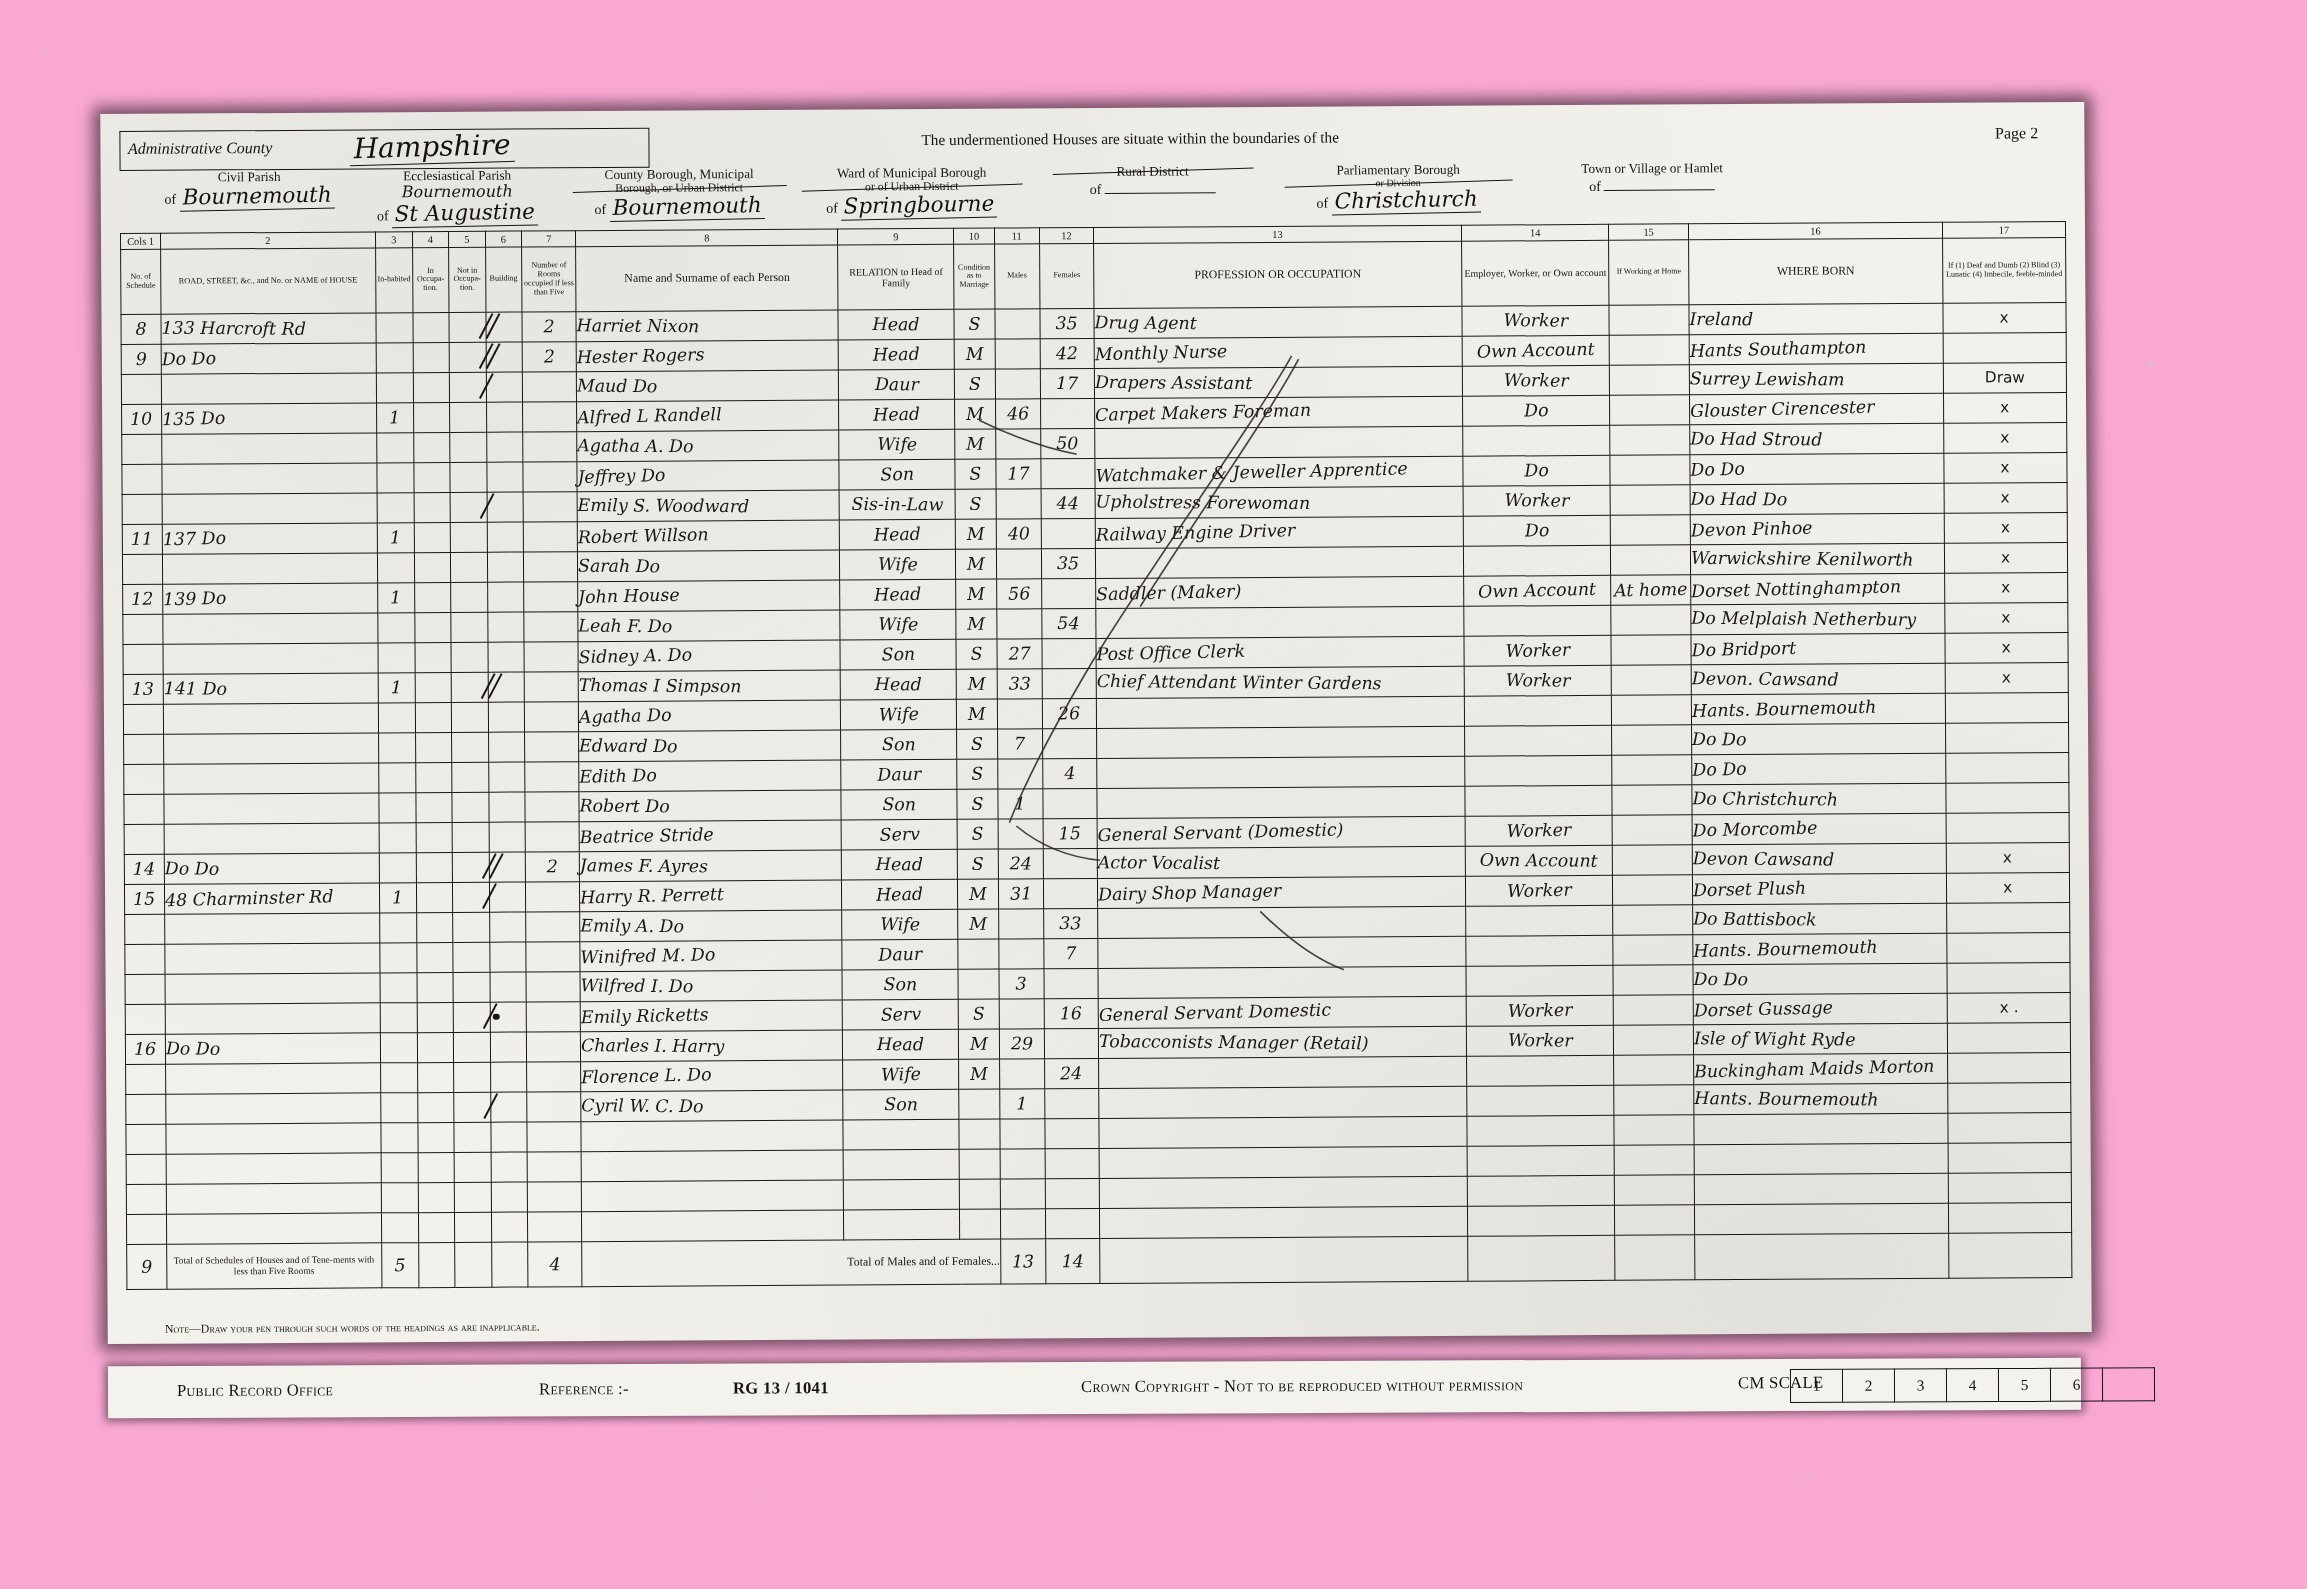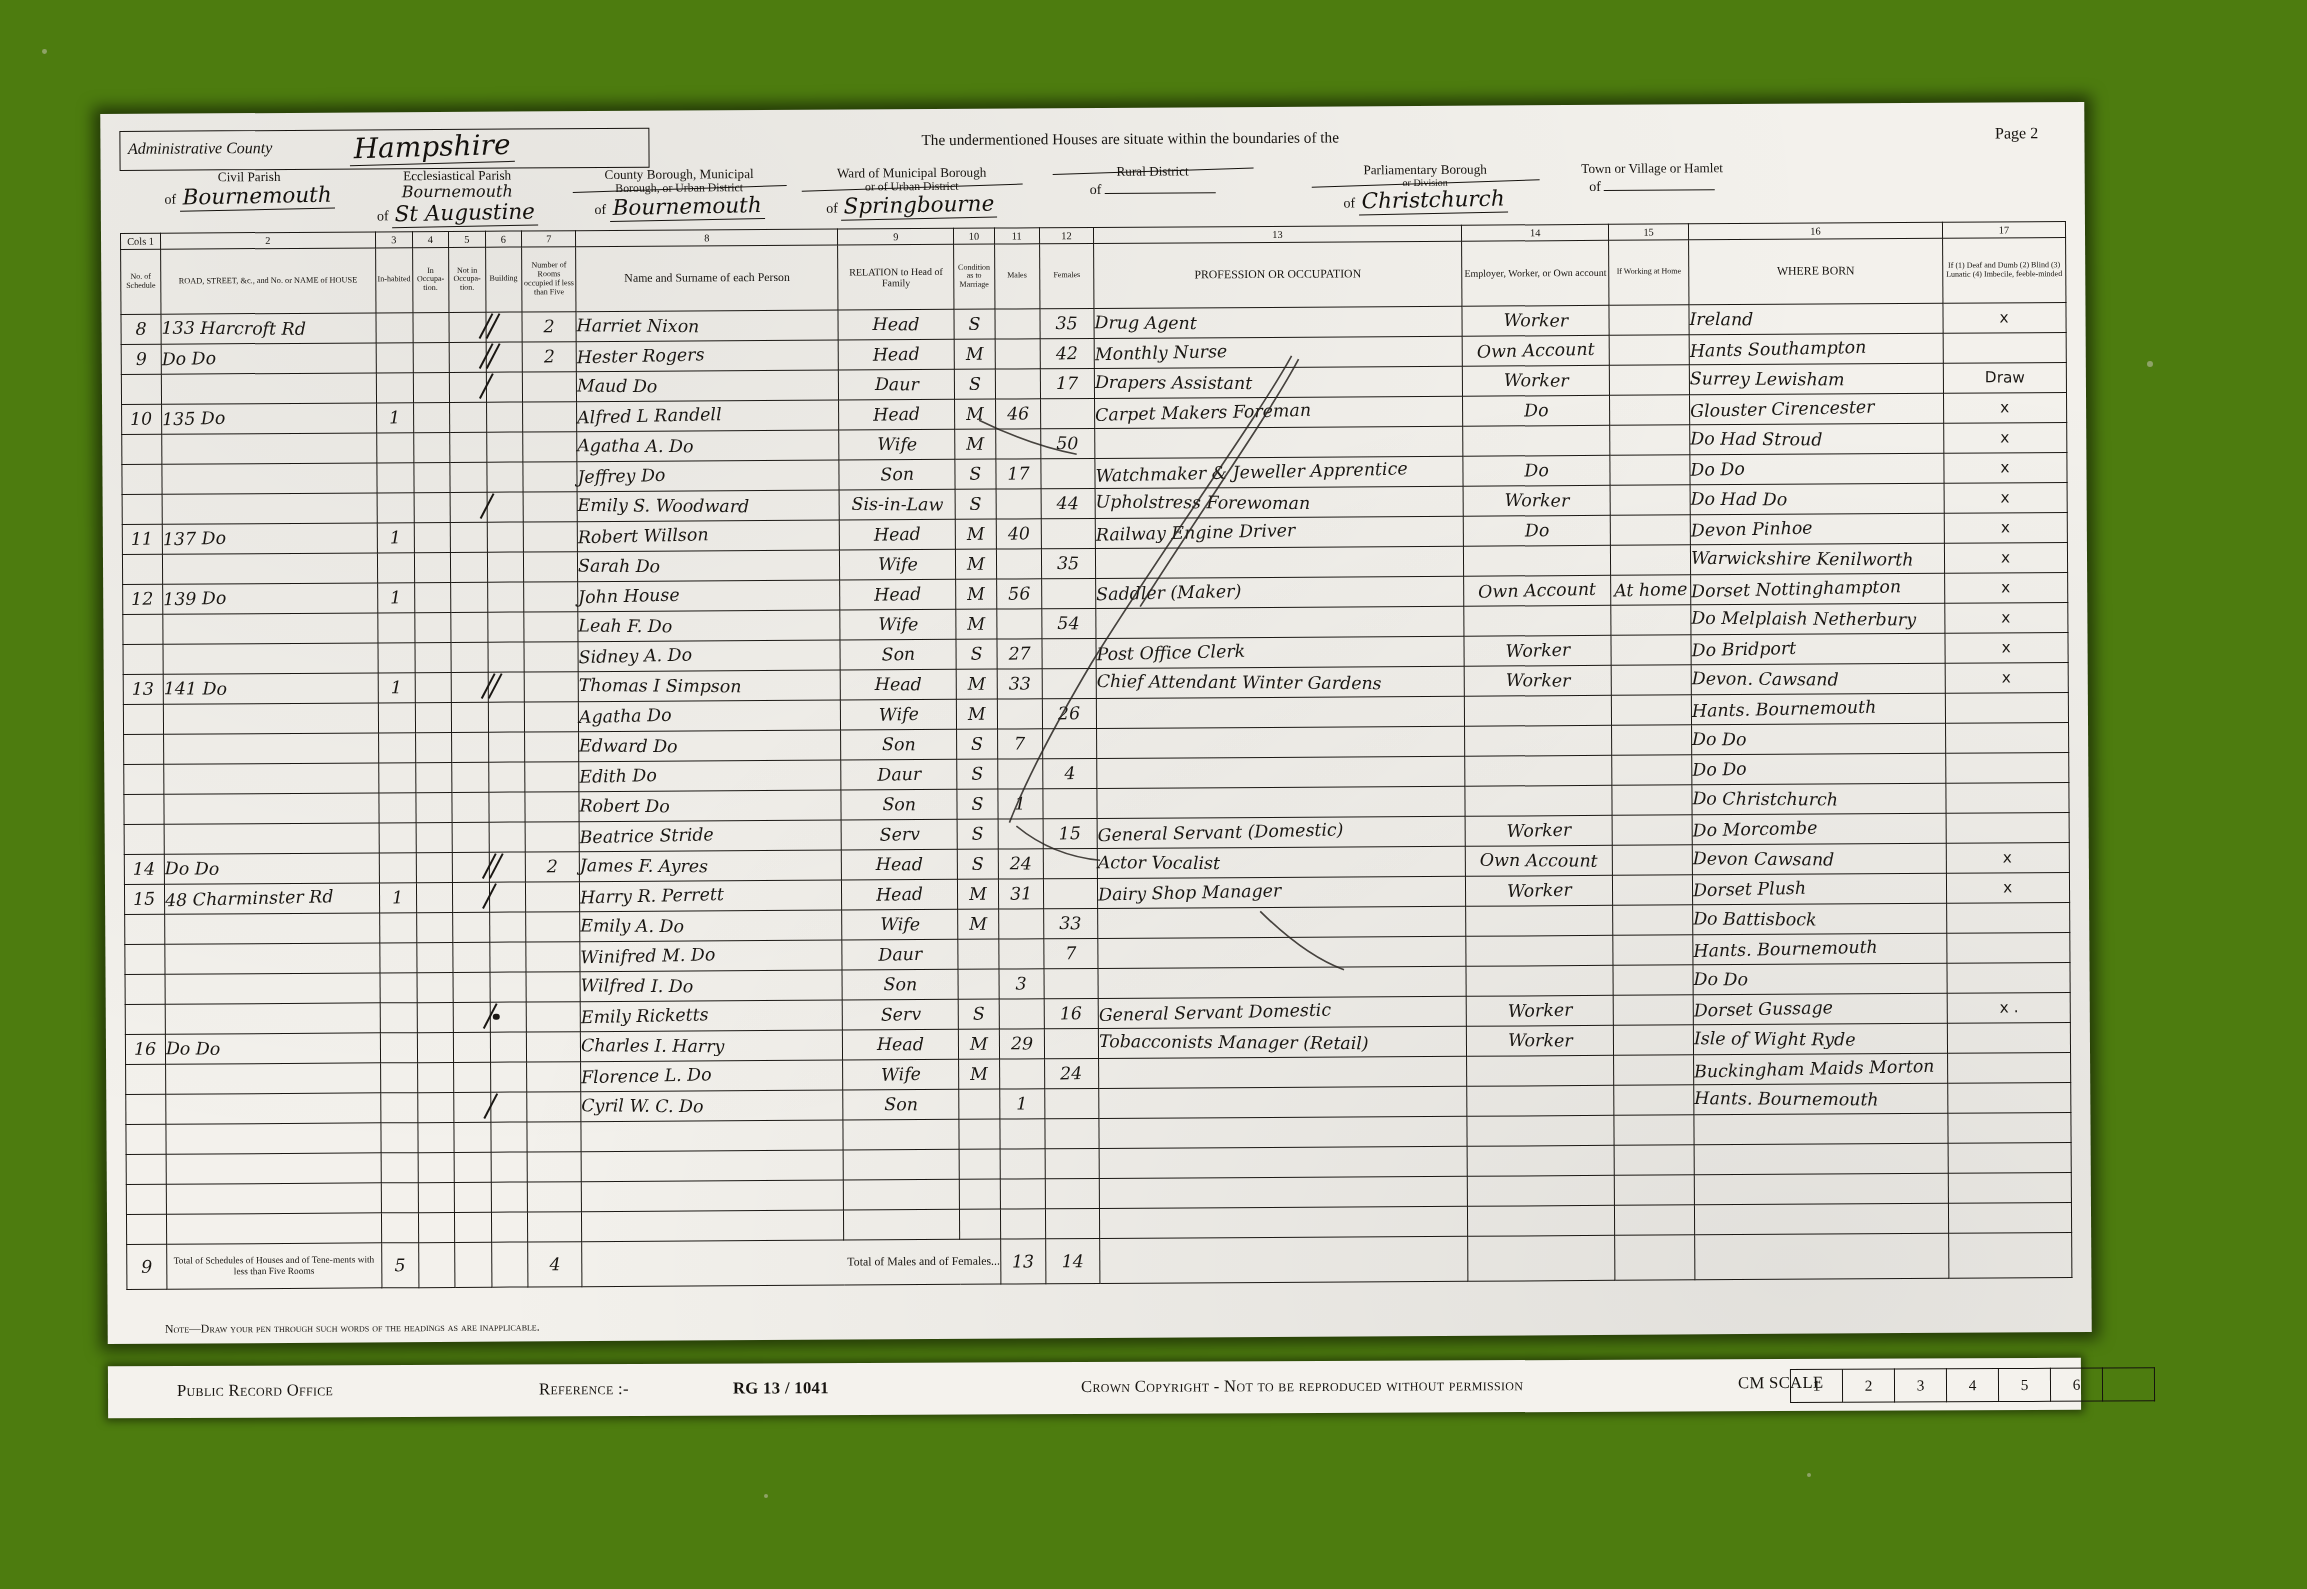--- a/index.html
+++ b/index.html
@@ -1,17 +1,17 @@
 <!DOCTYPE html>
 <html style="font-size:11px"><head>
 <meta charset="utf-8">
 <style>
   html,body{margin:0;padding:0;background:#000;}
   body{width:2307px;height:1590px;font-family:"Liberation Serif",serif;overflow:hidden;}
-  #page{position:relative;width:2307px;height:1590px;background:#4d7c0f;}
+  #page{position:relative;width:2307px;height:1590px;background:#f9a8d4;}
 
   
   #sheet{
     position:absolute;left:104px;top:108px;width:1984px;height:1230px;
     background:#f3f1ec;
     box-shadow:0 0 15.3px 7px rgba(0,0,0,0.55);
     transform:rotate(-0.35deg);
   }
   #sheet:before{
     content:"";position:absolute;left:0;top:0;right:0;bottom:0;
@@ -194,21 +194,21 @@
             <span class="of">of</span>
             <span class="val">Springbourne</span>
           </div>
 
           <div class="hc" style="left:935px;width:195px;">
             <span class="t1 strike">Rural District</span>
             <span class="of">of</span>
             <span class="blankline"></span>
           </div>
 
-          <div class="hc" style="left:1194px;width:222px;">
+          <div class="hc" style="left:1167px;width:222px;">
             <span class="t1">Parliamentary Borough</span>
             <span class="t1 strike" style="font-size:10px;">or Division</span>
             <span class="of">of</span>
             <span class="val">Christchurch</span>
           </div>
 
           <div class="hc" style="left:1421px;width:222px;">
             <span class="t1">Town or Village or Hamlet</span>
             <span class="of">of</span>
             <span class="blankline"></span>

